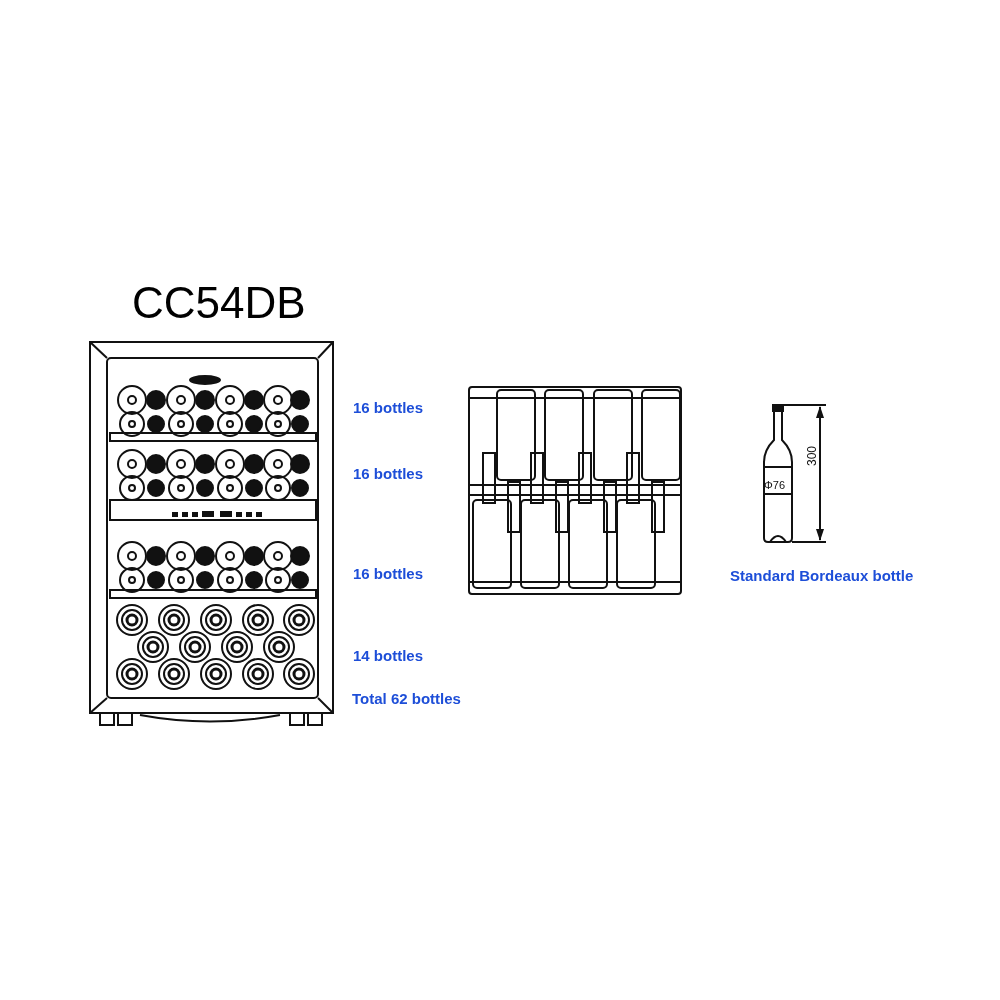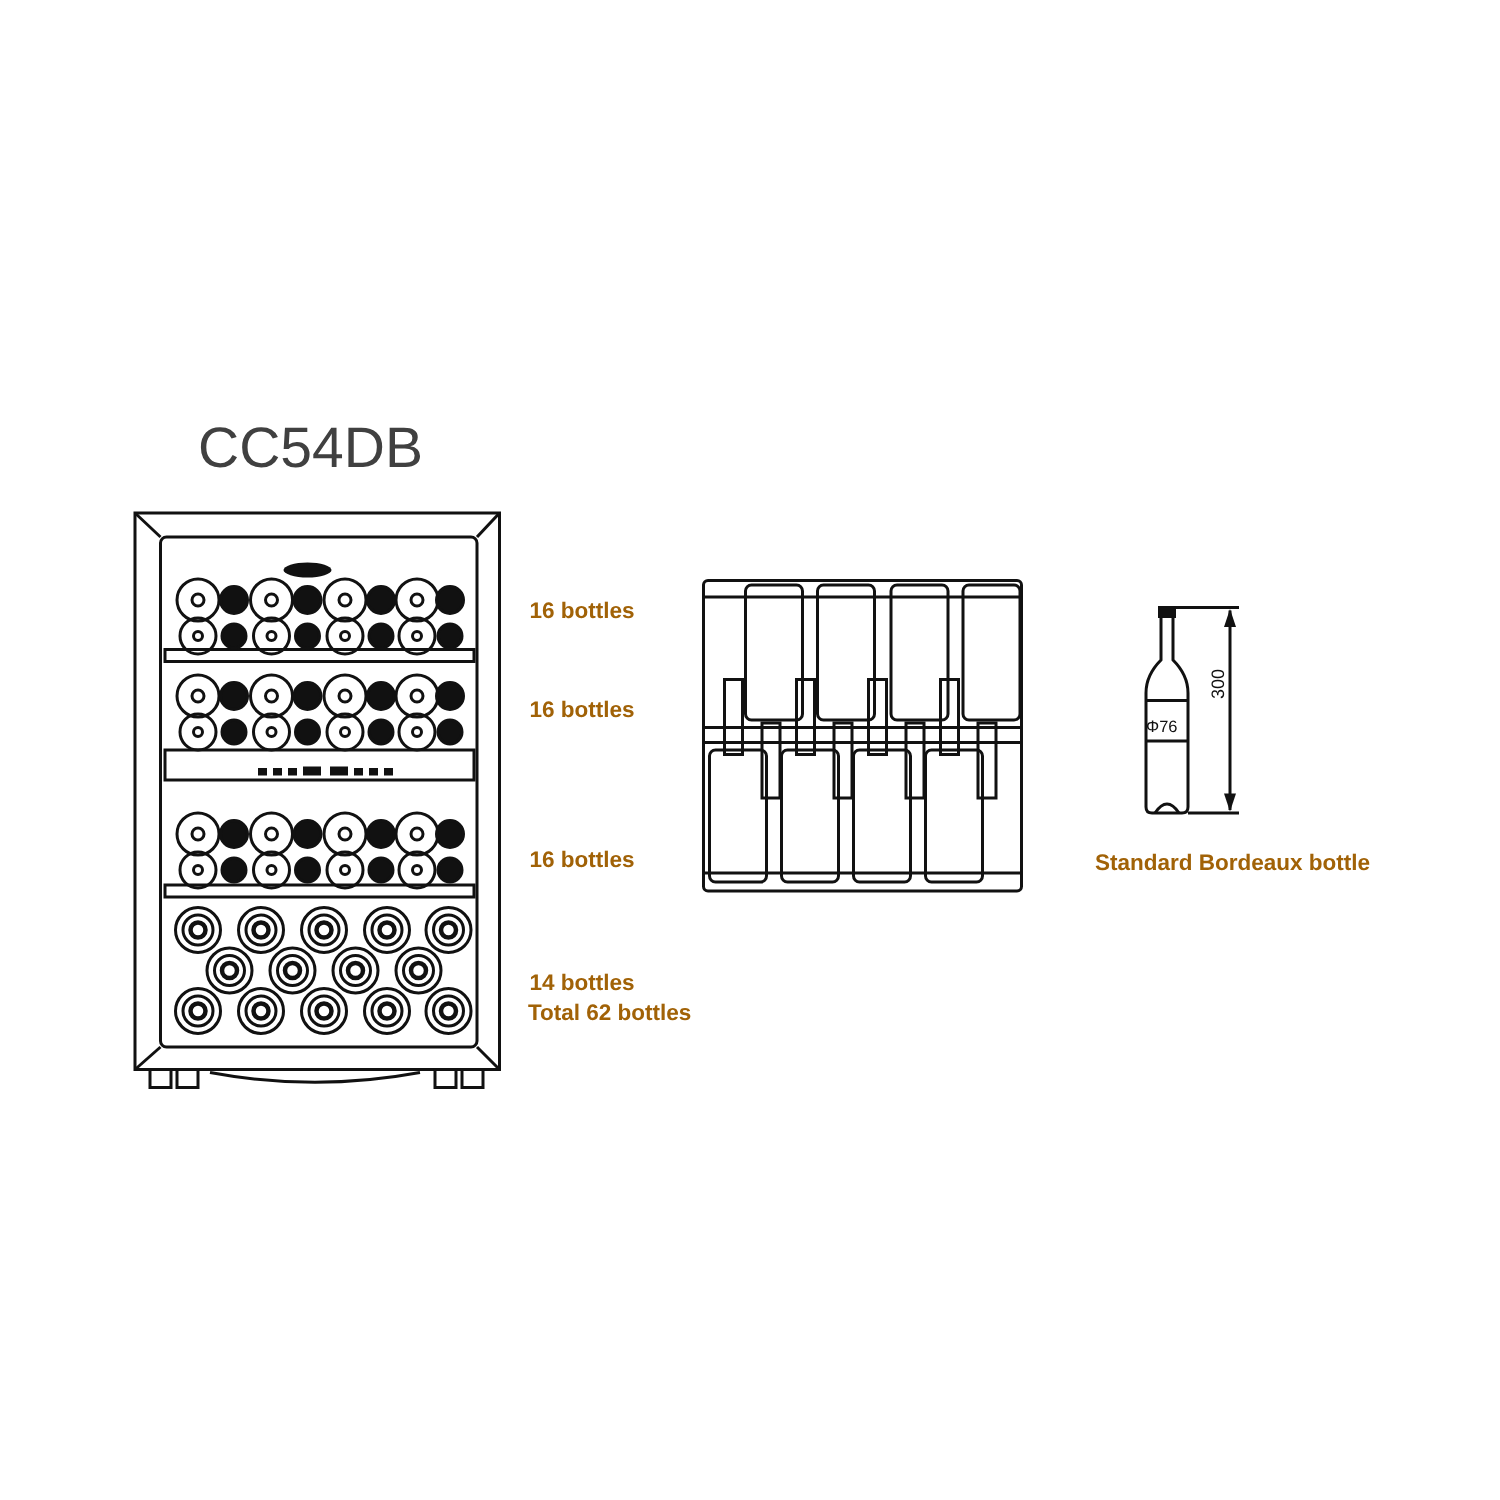--- a/index.html
+++ b/index.html
@@ -1,19 +1,19 @@
 <!DOCTYPE html>
 <html><head>
 <meta charset="utf-8">
 <style>
   html,body{margin:0;padding:0;background:#fff;}
   body{width:1000px;height:1000px;position:relative;overflow:hidden;font-family:"Liberation Sans",sans-serif;color:#111;}
   .abs{position:absolute;}
-  .model{left:132px;top:278px;font-size:38px;letter-spacing:0px;color:#404040;font-family:"Liberation Sans",sans-serif;}
-  .lbl{font-size:15px;font-weight:bold;color:#a16207;white-space:nowrap;}
+  .model{left:132px;top:278px;font-size:44px;letter-spacing:0px;color:#000000;font-family:"Liberation Sans",sans-serif;}
+  .lbl{font-size:15px;font-weight:bold;color:#1d4ed8;white-space:nowrap;}
   svg{position:absolute;overflow:visible;}
 </style>
 </head>
 <body>
 
 <div class="abs model">CC54DB</div>
 
 <svg style="left:0;top:0;" width="1000" height="1000">
   <g fill="none" stroke="#111" stroke-width="2">
     <rect x="90" y="342" width="243" height="371"></rect>
@@ -223,14 +223,14 @@
   </g>
 </svg>
 
 <div class="abs" style="left:764px;top:479px;font-size:11px;text-align:center;">Φ76</div>
 <div class="abs" style="left:805px;top:466px;font-size:12px;transform:rotate(-90deg);transform-origin:left top;">300</div>
 
 <div class="abs lbl" style="left:353px;top:399px;">16 bottles</div>
 <div class="abs lbl" style="left:353px;top:465px;">16 bottles</div>
 <div class="abs lbl" style="left:353px;top:565px;">16 bottles</div>
 <div class="abs lbl" style="left:353px;top:647px;text-align:right;">14 bottles</div>
-<div class="abs lbl" style="left:352px;top:667px;text-align:center;">Total 62 bottles</div>
+<div class="abs lbl" style="left:352px;top:690px;text-align:center;">Total 62 bottles</div>
 <div class="abs lbl" style="left:730px;top:567px;">Standard Bordeaux bottle</div>
 
 </body></html>

